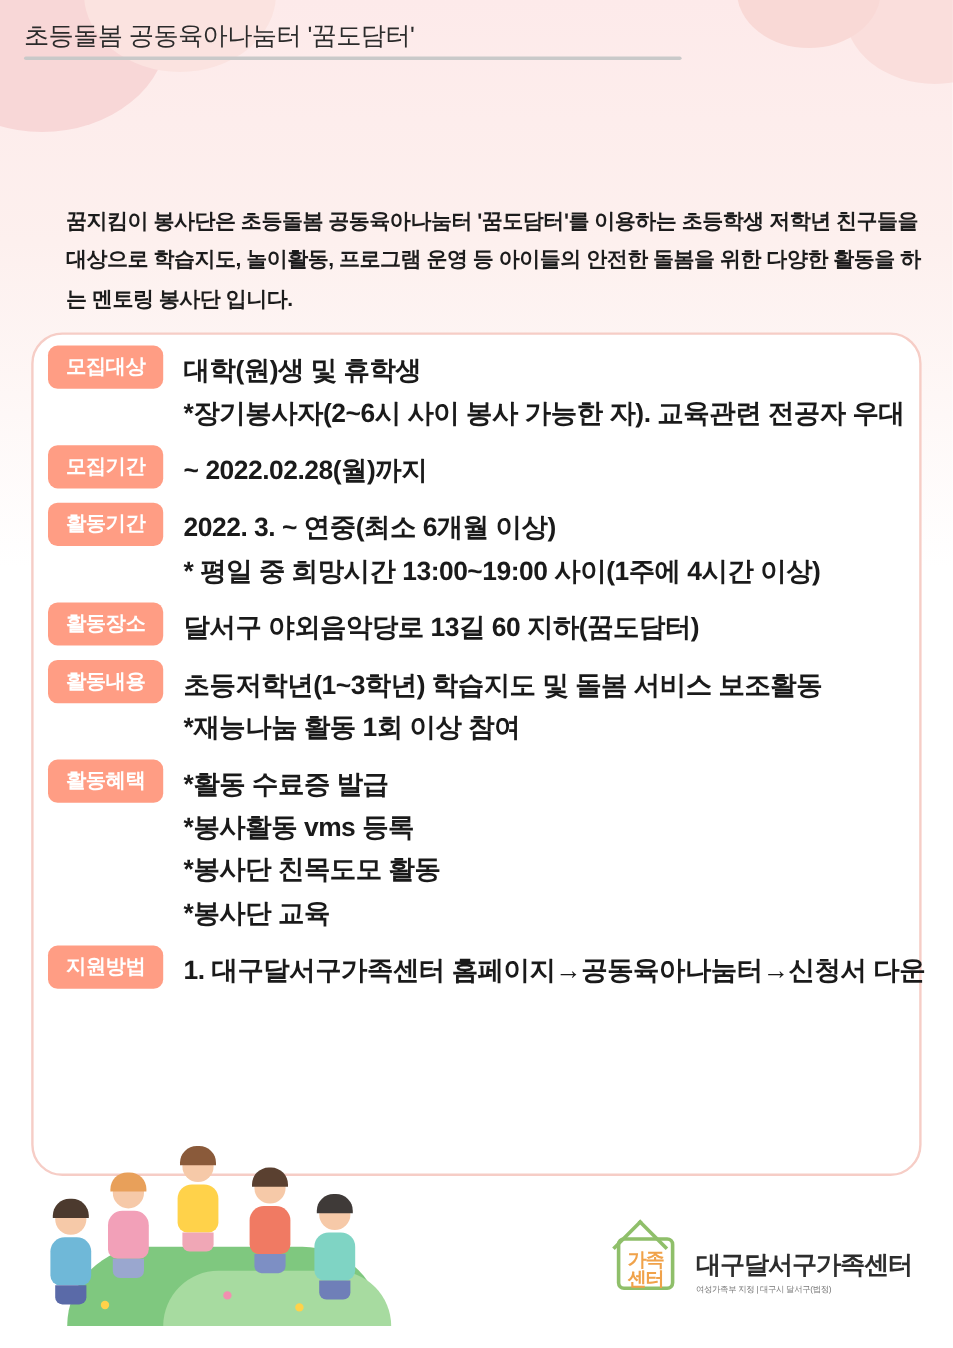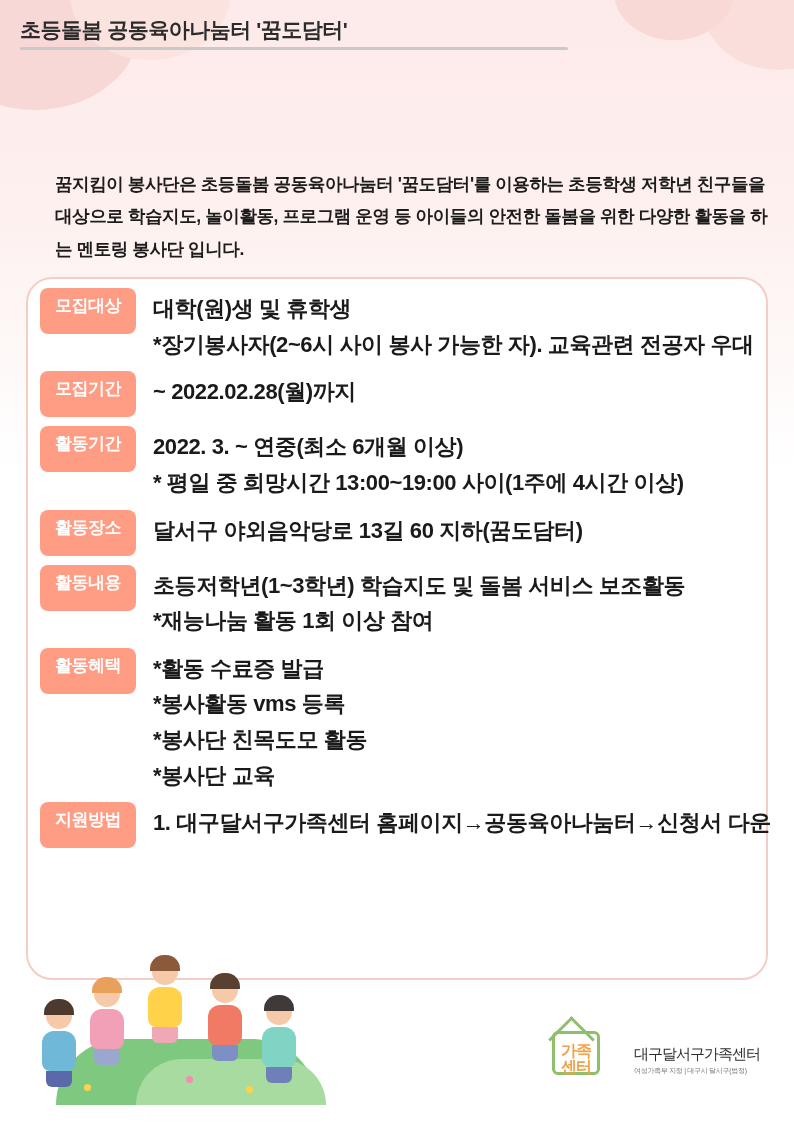--- a/index.html
+++ b/index.html
@@ -31,21 +31,21 @@
   .blob-b { width: 160px; height: 130px; left: 70px; top: -70px; background: #fbe3e0; }
   .blob-c { width: 150px; height: 120px; right: -60px; top: -50px; background: #fadedc; }
   .blob-d { width: 120px; height: 95px;  right: 60px;  top: -55px; background: #f9d9d6; }
 
   
   .kicker {
     position: absolute;
     left: 20px;
     top: 16px;
     font-size: 21px;
-    font-weight: bold;
+    font-weight: normal;
     color: #2b2b2b;
     letter-spacing: -0.5px;
   }
   .kicker-rule {
     position: absolute;
     left: 20px;
     top: 47px;
     width: 548px;
     height: 3px;
     background: #c9c9c9;
@@ -112,21 +112,21 @@
   .label {
     flex: 0 0 auto;
     width: 96px;
     margin-left: 14px;
     background: #ff9d84;
     color: #ffffff;
     font-size: 17px;
     font-weight: bold;
     text-align: center;
     border-radius: 8px;
-    padding: 6px 0 17px 0;
+    padding: 6px 0 7px 0;
     letter-spacing: -0.5px;
     box-sizing: border-box;
   }
   .values {
     flex: 1 1 auto;
     padding-left: 17px;
     padding-top: 3px;
   }
   .value-line {
     font-size: 22px;
@@ -195,21 +195,21 @@
     width: 7px; height: 7px; border-radius: 50%;
   }
 
   
   .logo {
     position: absolute;
     right: 34px;
     bottom: 32px;
     display: flex;
     align-items: center;
-    gap: 27px;
+    gap: 11px;
   }
   .logo-mark {
     position: relative;
     width: 62px;
     height: 62px;
   }
   .logo-house {
     position: absolute;
     left: 7px; top: 2px;
     width: 48px; height: 44px;
@@ -230,22 +230,22 @@
     left: 6px; top: 14px;
     width: 50px;
     text-align: center;
     font-size: 16px;
     font-weight: bold;
     color: #f0a24a;
     line-height: 1.02;
     letter-spacing: -1px;
   }
   .logo-text-main {
-    font-size: 15px;
-    font-weight: normal;
+    font-size: 21px;
+    font-weight: bold;
     color: #2d2d2d;
     letter-spacing: -1px;
   }
   .logo-sub {
     font-size: 7px;
     color: #777;
     letter-spacing: -0.3px;
     margin-top: 2px;
   }
 </style>

